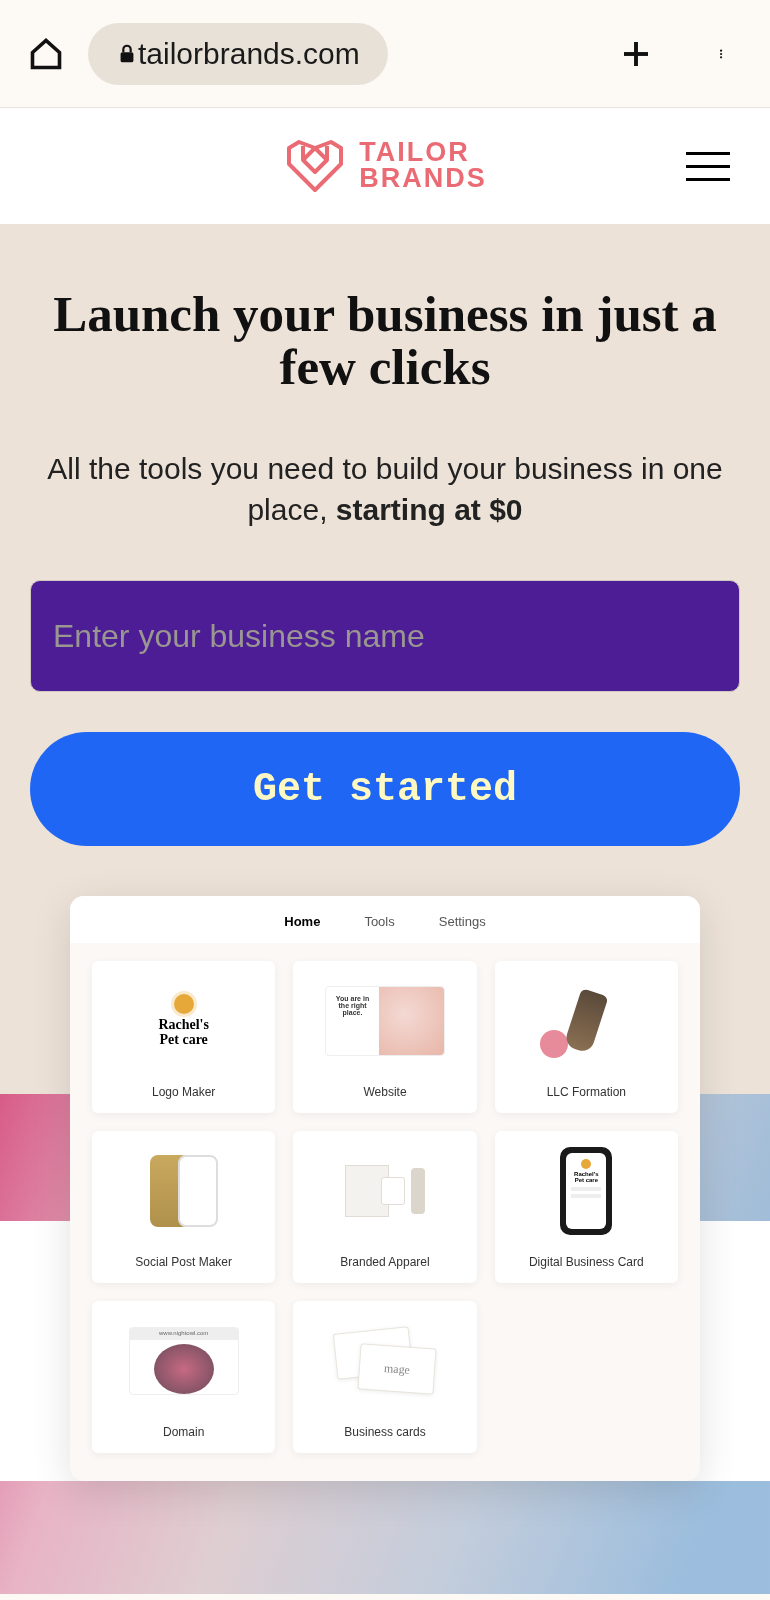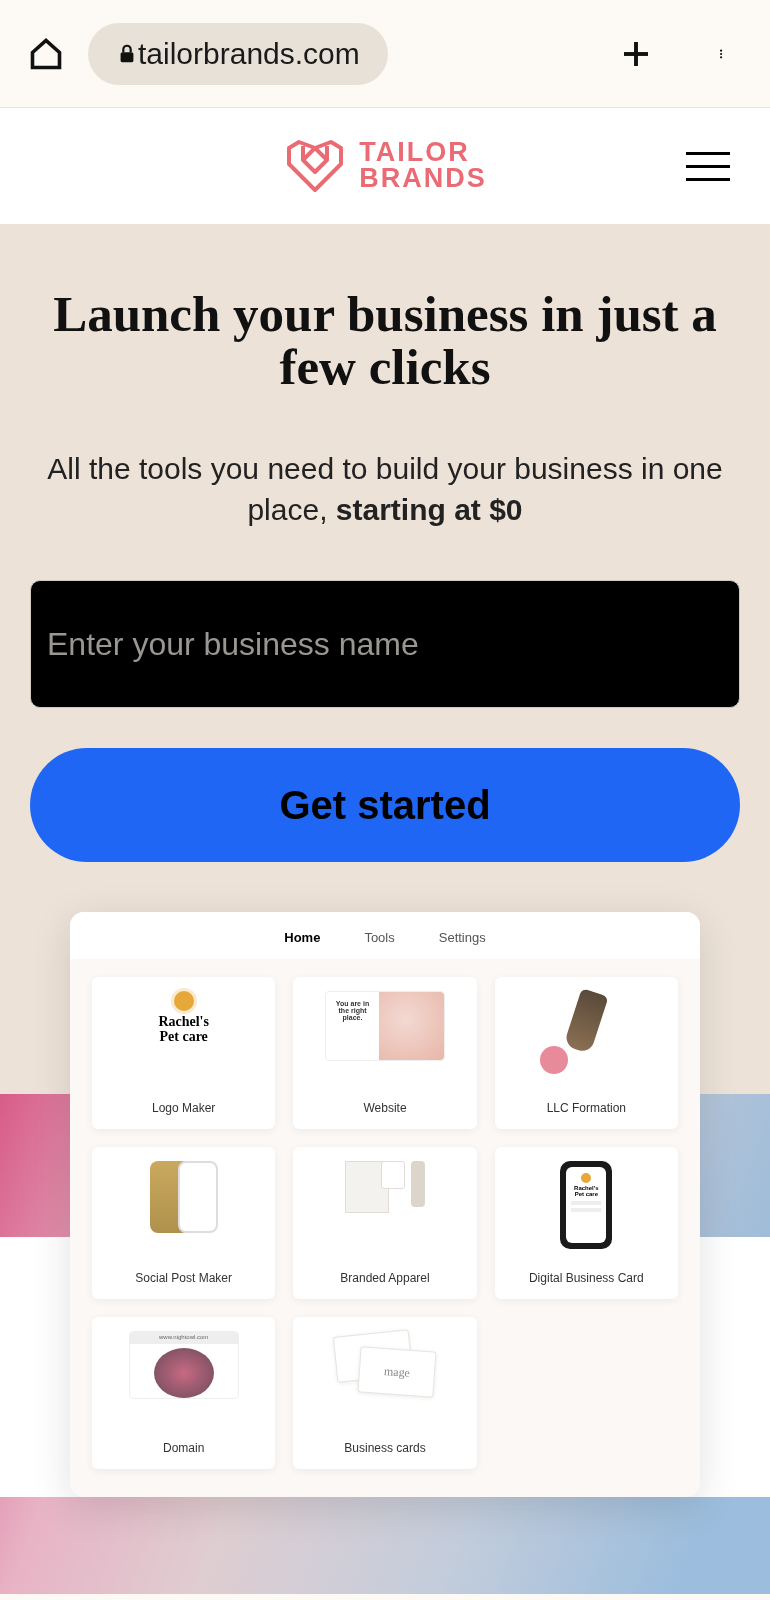--- a/index.html
+++ b/index.html
@@ -118,40 +118,41 @@
     .hero-sub {
       font-size: 30px;
       color: #222;
       line-height: 1.35;
       margin-bottom: 50px;
       padding: 0 4px;
     }
     .hero-sub .bold { font-weight: 700; }
     .biz-input {
       width: 100%;
-      height: 128px;
+      height: 112px;
       border: 1px solid #cfc9c2;
       border-radius: 10px;
-      background: #000000;
+      background: #4c1d95;
       font-size: 32px;
-      padding: 0 16px;
+      padding: 0 22px;
       color: #888;
       margin-bottom: 40px;
     }
     .biz-input::placeholder { color: #9a9691; }
     .cta-button {
       width: 100%;
       height: 114px;
       border: none;
       border-radius: 60px;
       background: #1f66f5;
-      color: #000000;
+      color: #fef9c3;
       font-size: 40px;
       font-weight: 600;
       cursor: pointer;
+      font-family: Liberation Mono, monospace;
     }
     
     .gradient-band {
       position: absolute;
       left: 0; right: 0;
       top: 870px;
       height: 500px;
       background: linear-gradient(110deg, #d4447a 0%, #e4a7bd 20%, #d9c6cb 40%, #b9c5d7 65%, #8bb3d9 90%);
       opacity: 0.85;
       z-index: 0;
@@ -192,20 +193,21 @@
       display: flex;
       flex-direction: column;
       align-items: center;
       padding: 14px 10px 14px;
       height: 152px;
     }
     .tile-img {
       flex: 1;
       width: 100%;
       display: flex;
+      align-items: center;
       justify-content: center;
       position: relative;
     }
     .tile-label {
       font-size: 12px;
       color: #333;
       margin-top: 19px;
       text-align: center;
     }
     

